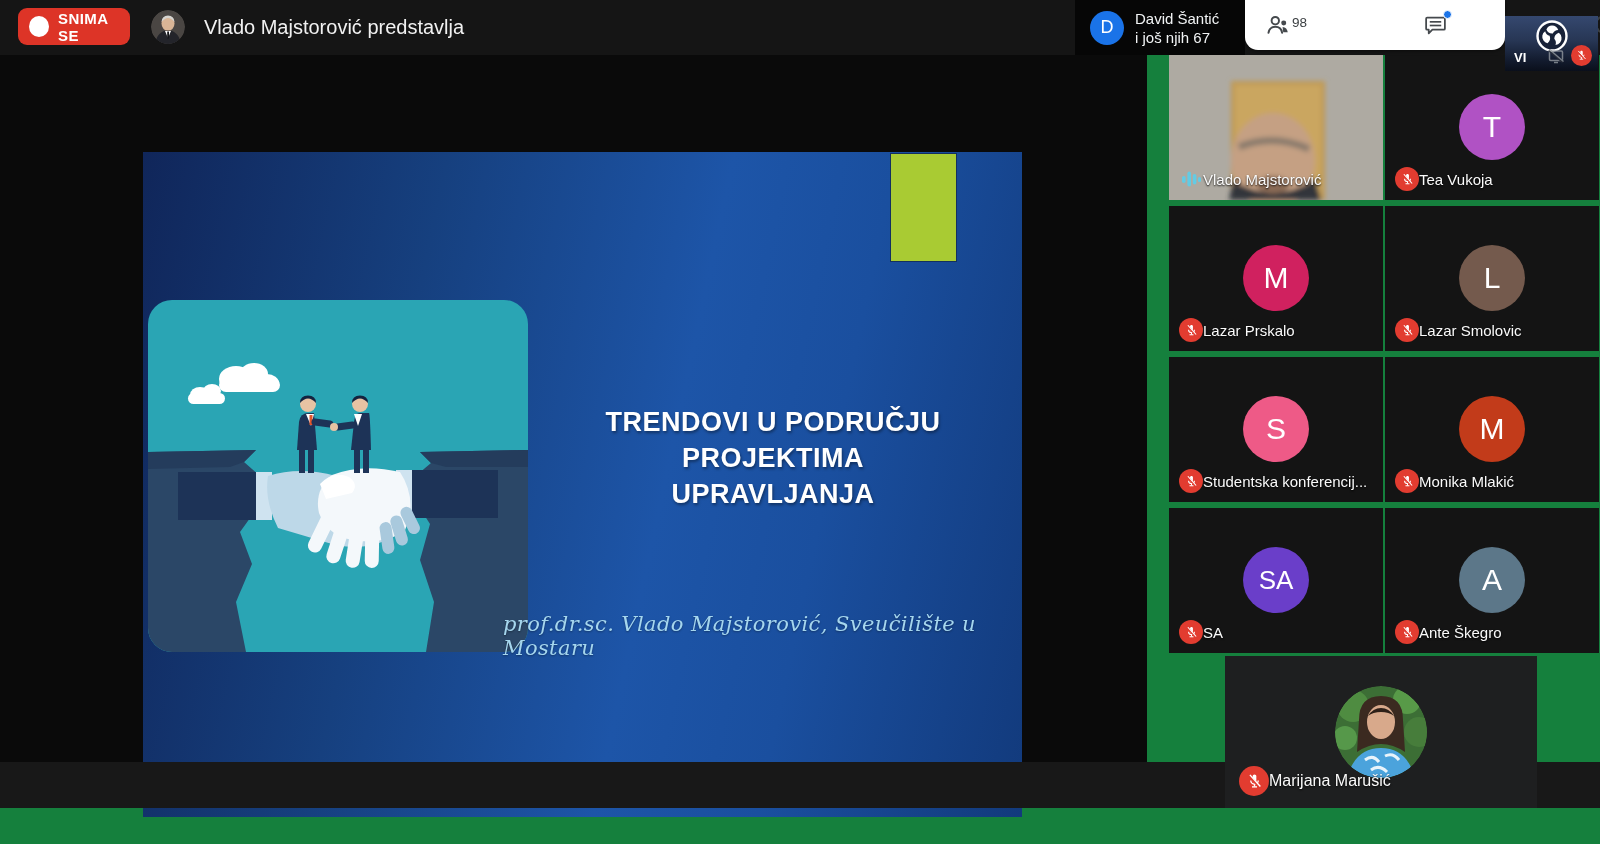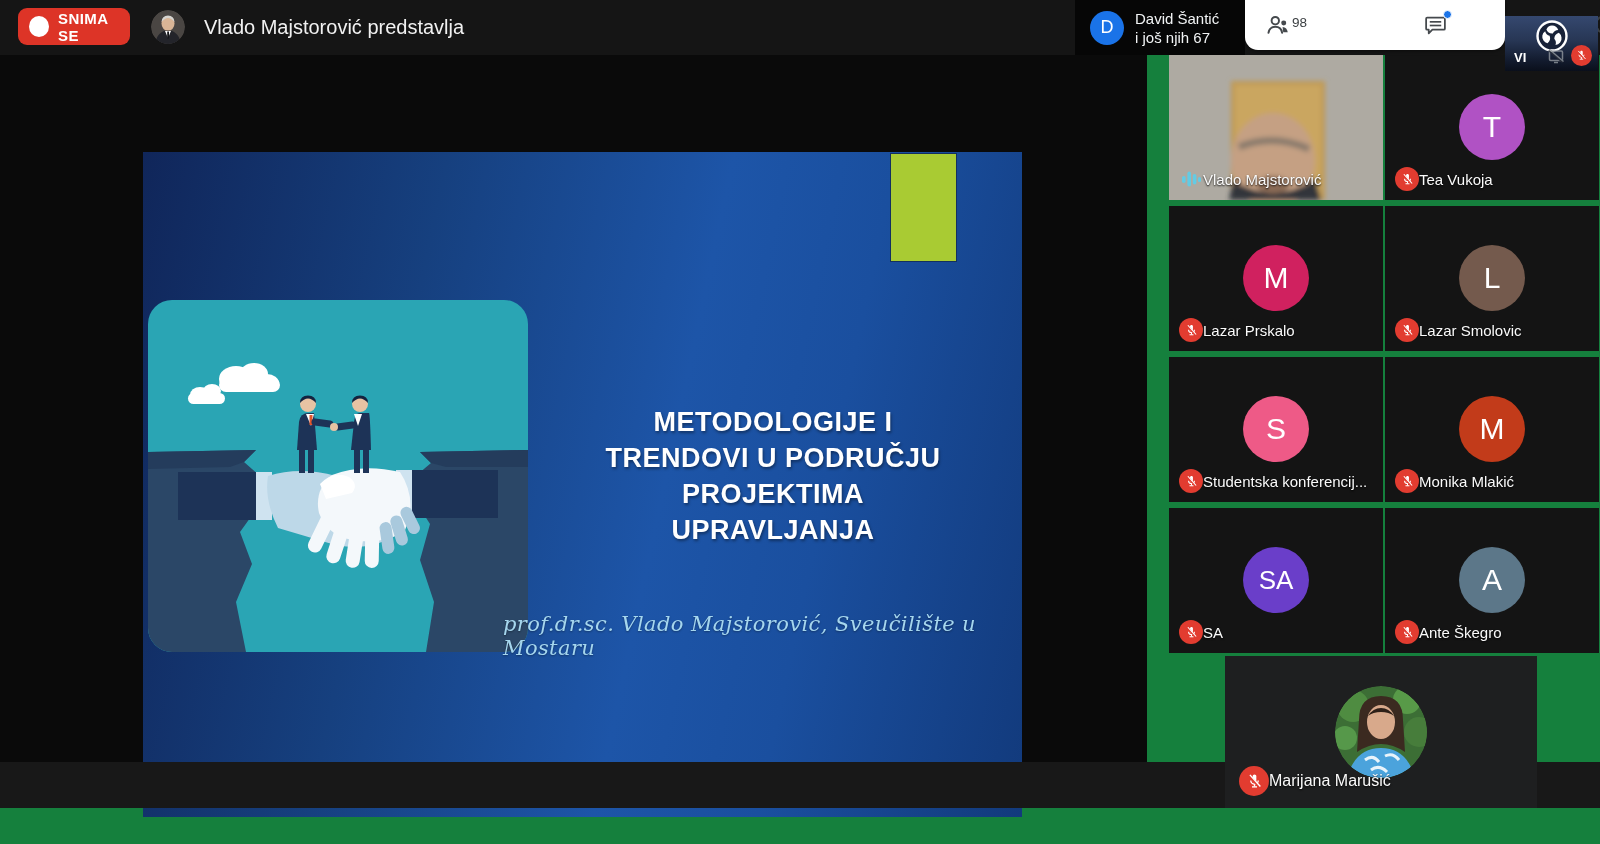--- a/index.html
+++ b/index.html
@@ -224,21 +224,20 @@
             <polygon points="206,114 214,114 210,126" fill="#ffffff"></polygon>
             <rect x="186" y="121" width="22" height="7" rx="3.5" fill="#1d3357" transform="rotate(-8 208 125)"></rect>
             <circle cx="186" cy="127" r="4" fill="#e7c3a3"></circle>
             <circle cx="212" cy="104" r="8" fill="#e7c3a3"></circle>
             <path d="M204 103 Q204 95.5 212 95.5 Q220 95.5 220 103 Q216 98.5 212 98.5 Q208 98.5 204 103 Z" fill="#13233f"></path>
           </g>
         </g>
       </svg>
 
       <div class="slide-title">
-        <div>METODOLOGIJE I</div>
         <div>TRENDOVI U PODRUČJU</div>
         <div>PROJEKTIMA</div>
         <div>UPRAVLJANJA</div>
       </div>
 
       <div class="slide-subtitle">prof.dr.sc. Vlado Majstorović, Sveučilište u Mostaru</div>
 
       <svg class="cursor" width="13" height="19" viewBox="0 0 13 19">
         <path d="M1 1 L1 15.5 L4.6 12.3 L7.2 18 L9.9 16.7 L7.3 11.2 L12 11 Z" fill="#ffffff" stroke="#444" stroke-width="0.7"></path>
       </svg>

